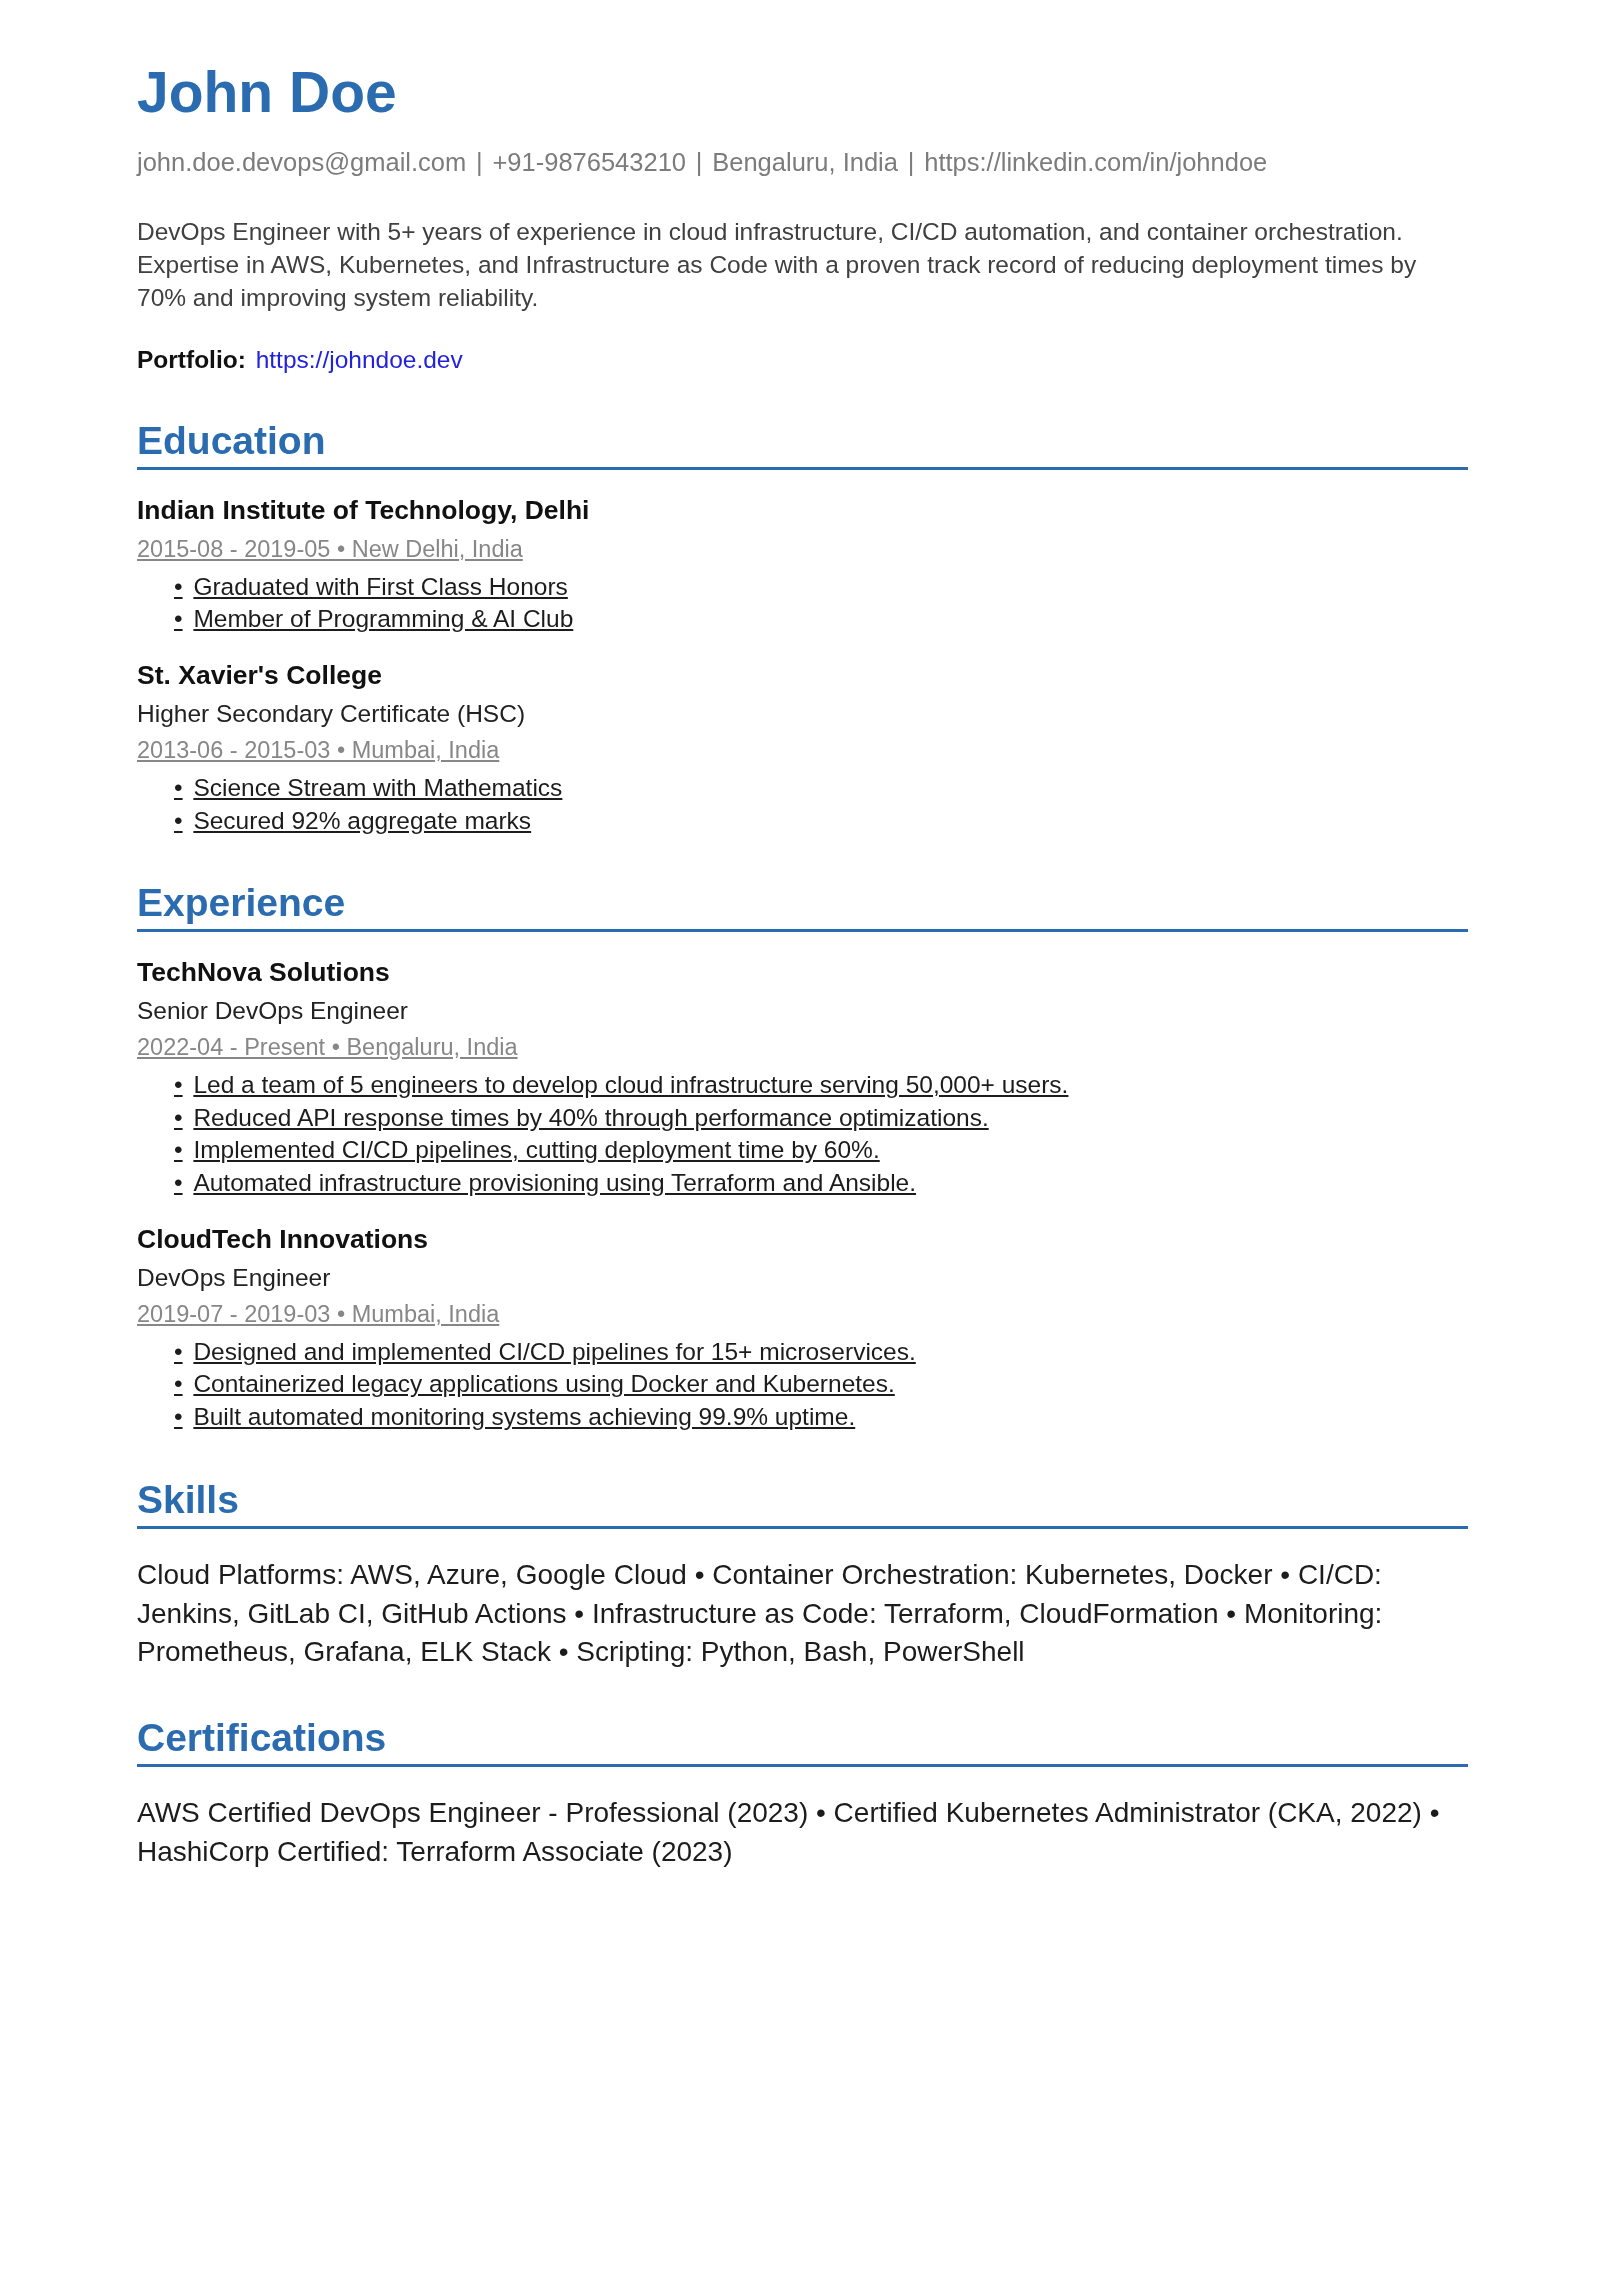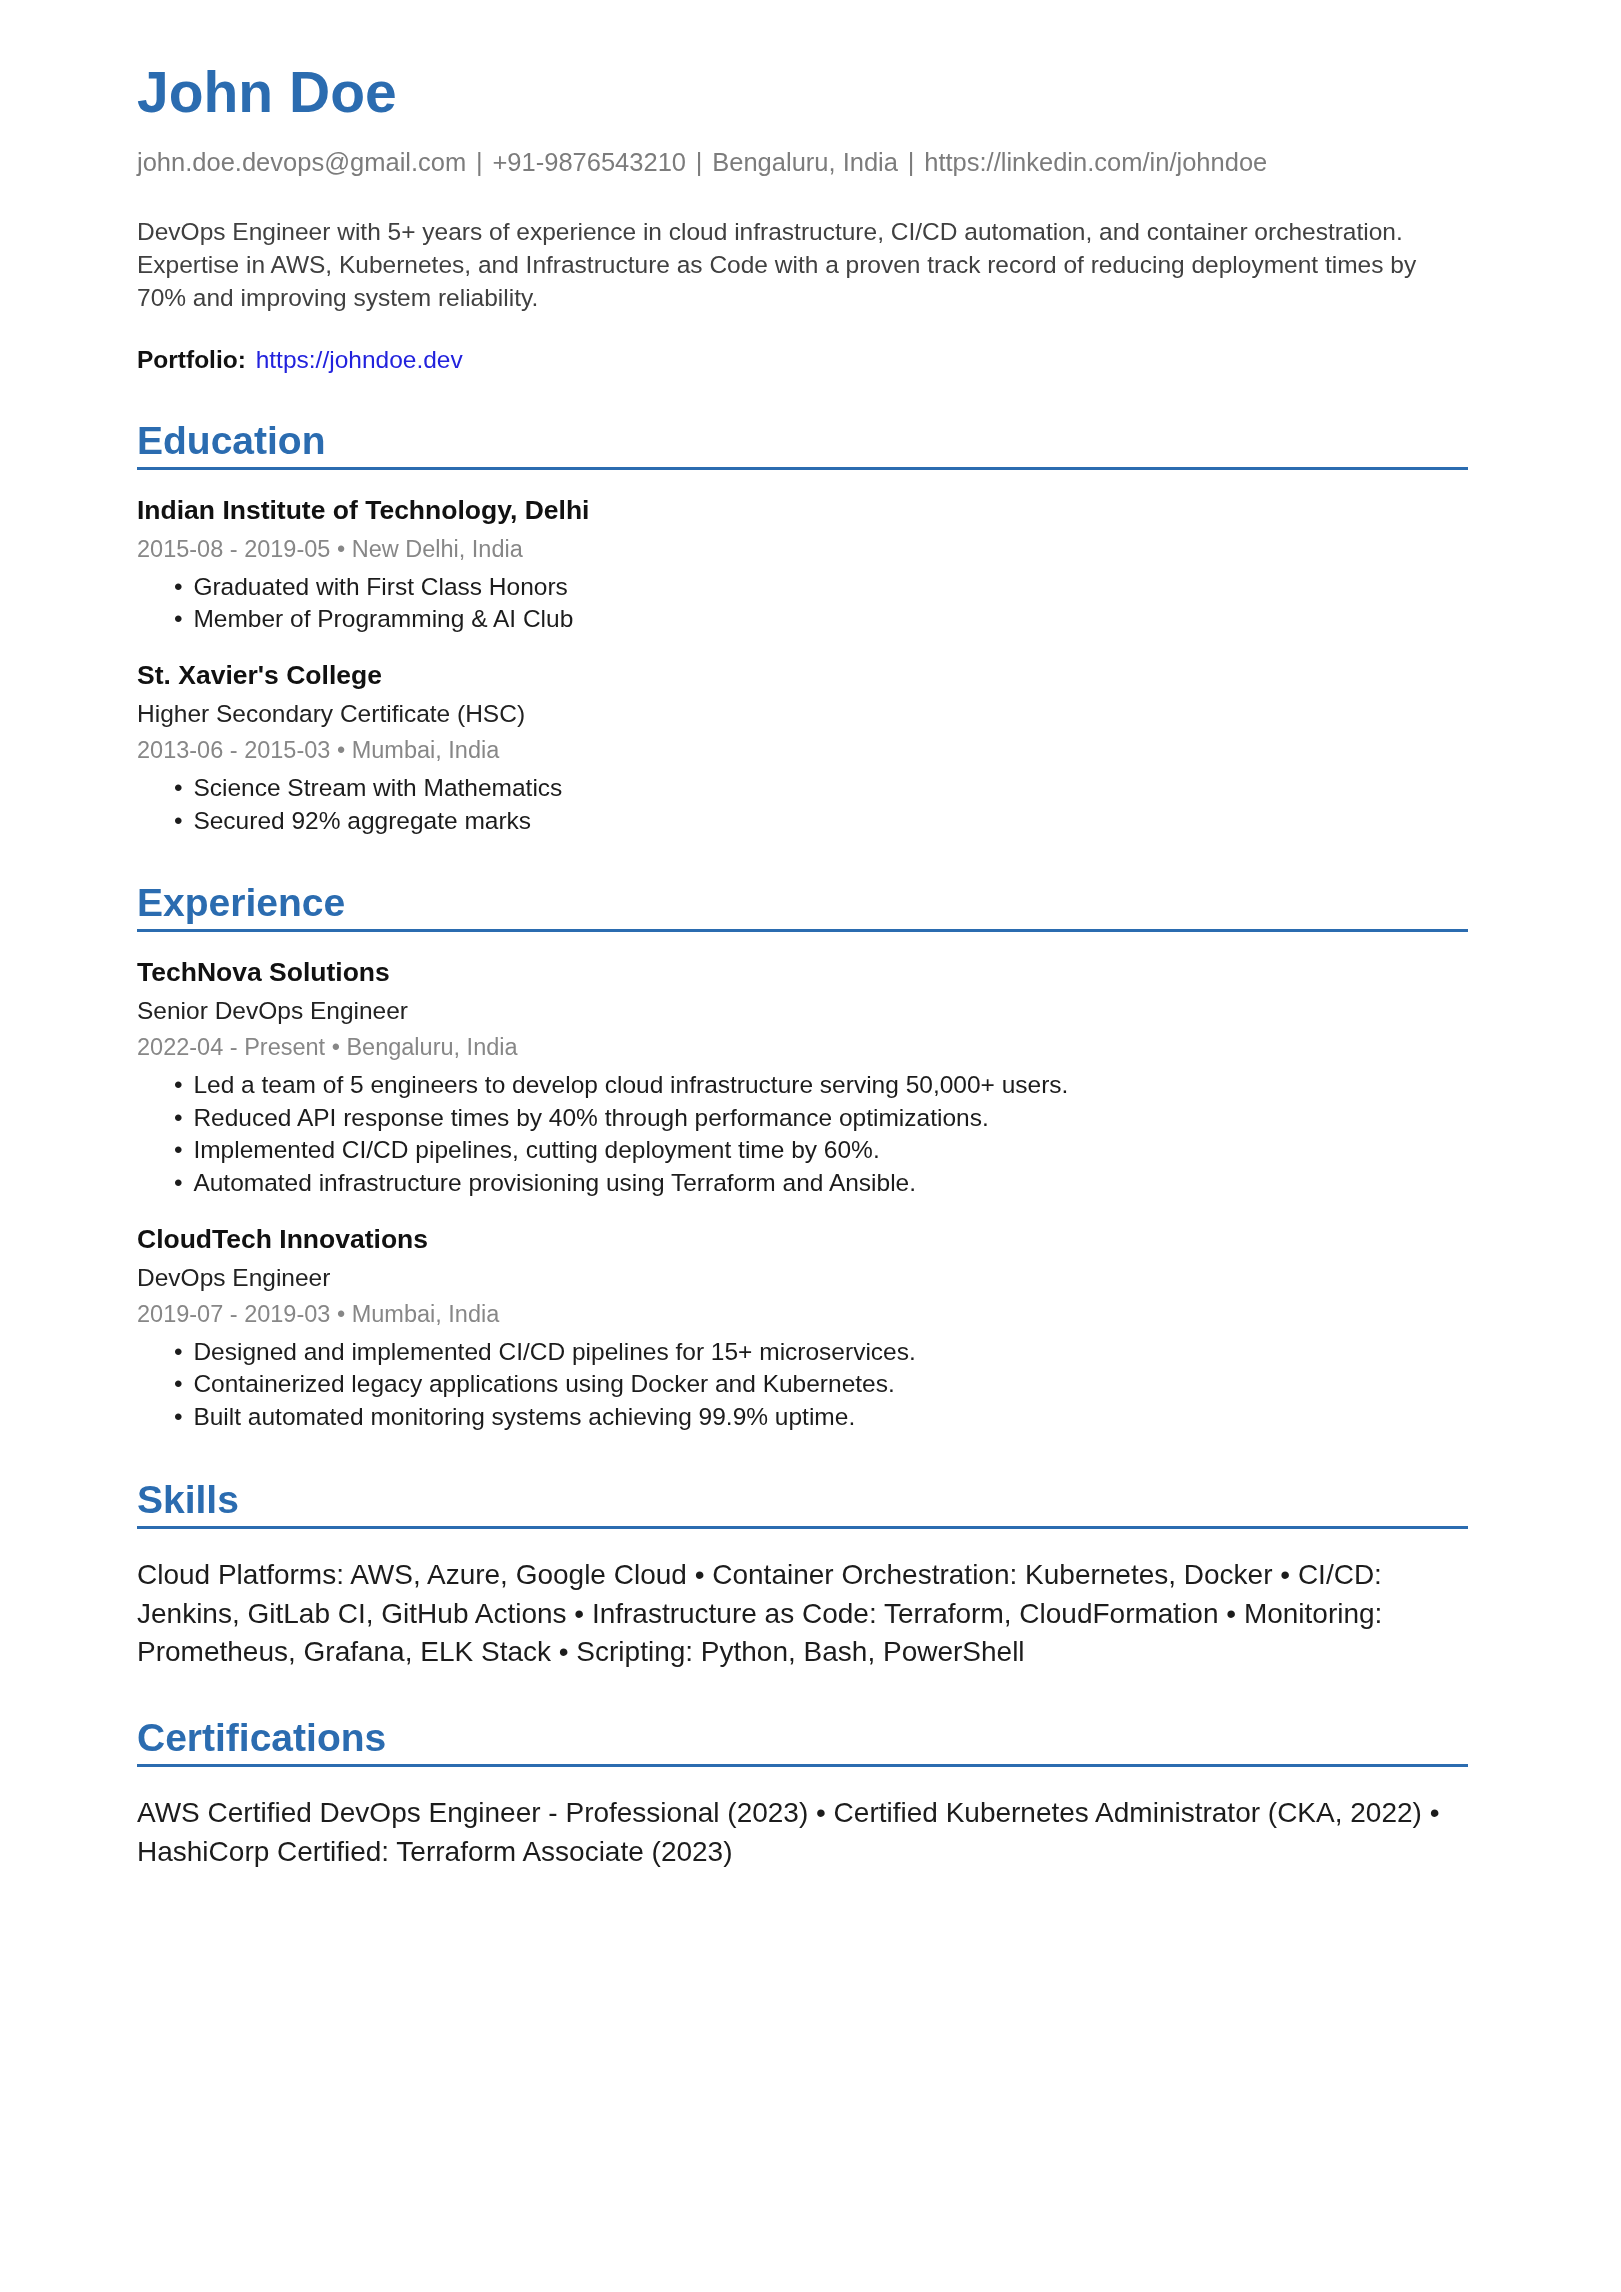--- a/index.html
+++ b/index.html
@@ -85,25 +85,27 @@
     font-size: 24.5px;
     color: #222222;
     line-height: 1.28;
     margin-top: 4.9px;
   }
   .entry-meta {
     font-size: 23.5px;
     color: #878787;
     line-height: 1.28;
     margin-top: 5.9px;
+    text-decoration: underline;
   }
   ul.bullets {
     list-style: none;
     margin: 6.9px 0 0 0;
     padding: 0 0 0 37px;
+    text-decoration: underline;
   }
   ul.bullets li {
     font-size: 24.5px;
     line-height: 1.33;
     color: #1c1c1c;
   }
   ul.bullets li::before {
     content: "\2022";
     margin-right: 10.8px;
   }

